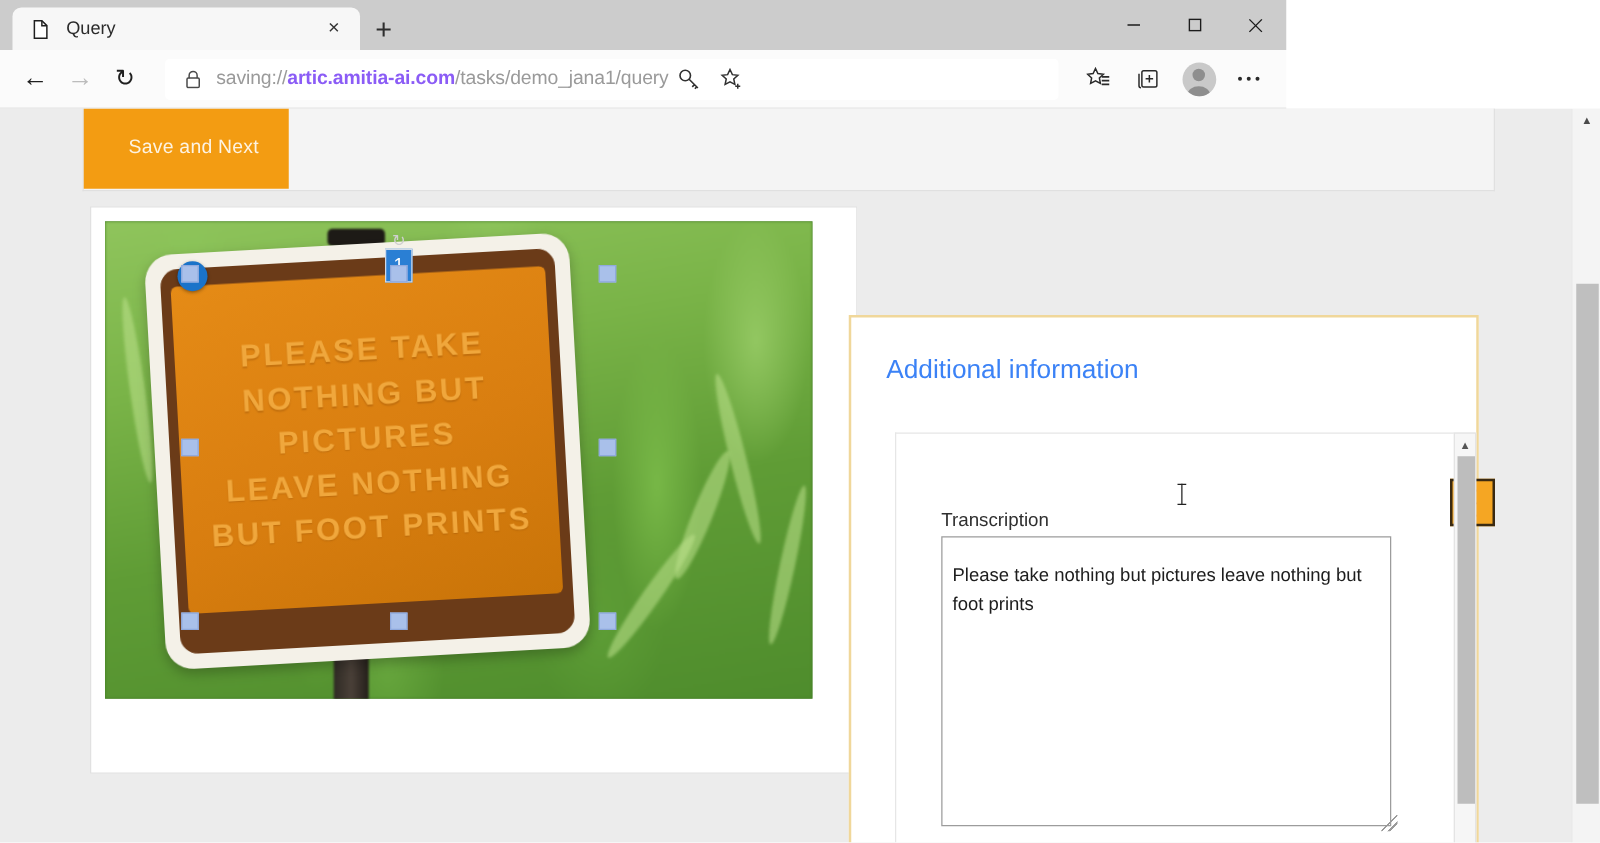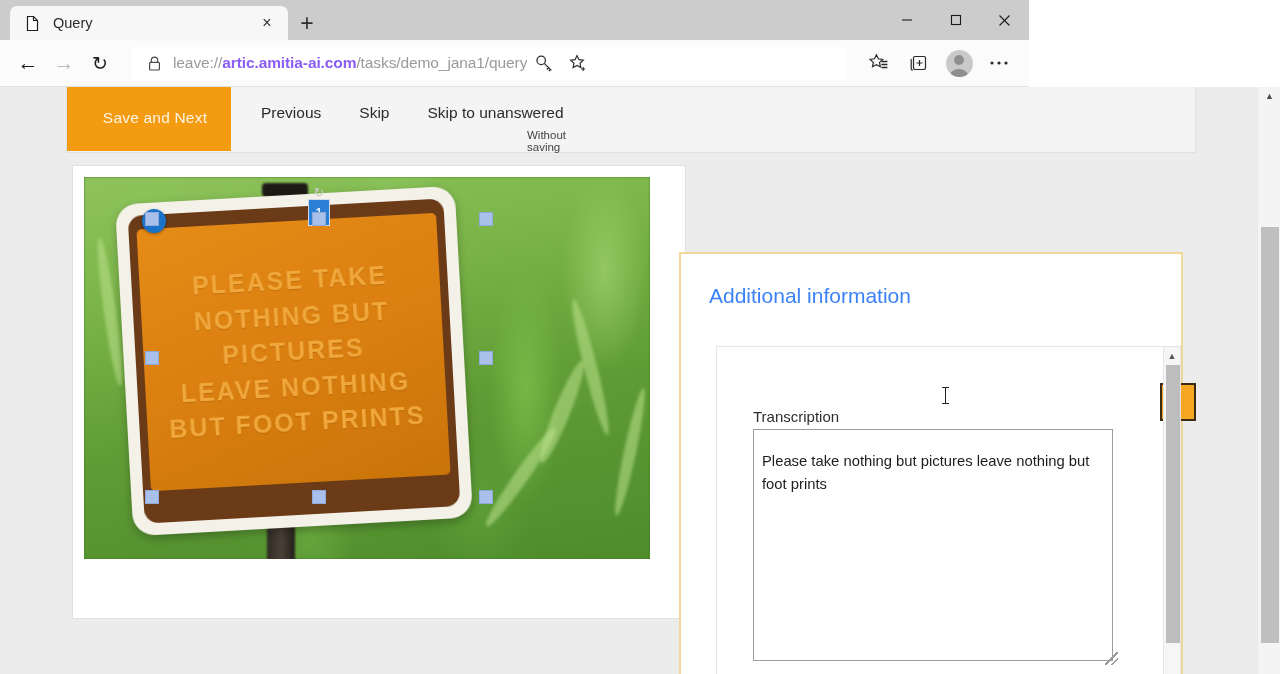--- a/index.html
+++ b/index.html
@@ -338,21 +338,21 @@
     <div class="navbtn fwd">→</div>
     <div class="navbtn reload">↻</div>
 
     <div class="omnibox">
       <span class="lock">
         <svg width="13" height="15" viewBox="0 0 13 15">
           <path d="M3.3 6.5V4.3a3.2 3.2 0 016.4 0v2.2" fill="none" stroke="#4a4a4a" stroke-width="1.2"></path>
           <rect x="1.6" y="6.4" width="9.8" height="7.6" rx="1" fill="none" stroke="#4a4a4a" stroke-width="1.2"></rect>
         </svg>
       </span>
-      <span class="url"><span>leave://</span><b>artic.amitia-ai.com</b><span>/tasks/demo_jana1/query</span></span>
+      <span class="url"><span>saving://</span><b>artic.amitia-ai.com</b><span>/tasks/demo_jana1/query</span></span>
       <span class="omni-actions">
         <span class="oi">
           <svg width="19" height="19" viewBox="0 0 19 19">
             <circle cx="6.2" cy="6.4" r="4.2" fill="none" stroke="#303030" stroke-width="1.3"></circle>
             <path d="M9.3 9.4l7 7M13.6 13.7l-1.8 1.8M15.4 15.5l-1.5 1.5" fill="none" stroke="#303030" stroke-width="1.3"></path>
           </svg>
         </span>
         <span class="oi">
           <svg width="19" height="19" viewBox="0 0 19 19">
             <path d="M8 1.6l1.9 4.1 4.4.5-3.3 3 .9 4.3L8 11.4 4.1 13.5l.9-4.3-3.3-3 4.4-.5z" fill="none" stroke="#303030" stroke-width="1.2"></path>
@@ -387,26 +387,20 @@
         </svg>
       </div>
     </div>
   </div>
 
   <div class="viewport">
     <div class="page">
 
       <div class="actionbar">
         <div class="save-next">Save and Next</div>
-        <div class="nav-links">
-          <span class="nav-link">Previous</span>
-          <span class="nav-link">Skip</span>
-          <span class="nav-link">Skip to unanswered</span>
-          <span class="without-saving">Without saving</span>
-        </div>
       </div>
 
       <div class="left-card">
         <div class="imgwrap">
           <div class="photo">
             <div class="grass"></div>
             <div class="blade" style="left:470px;top:180px;width:16px;height:110px;transform:rotate(22deg);"></div>
             <div class="blade" style="left:500px;top:120px;width:13px;height:140px;transform:rotate(-14deg);"></div>
             <div class="blade" style="left:430px;top:240px;width:14px;height:120px;transform:rotate(35deg);"></div>
             <div class="blade" style="left:20px;top:60px;width:12px;height:150px;transform:rotate(-8deg);"></div>

